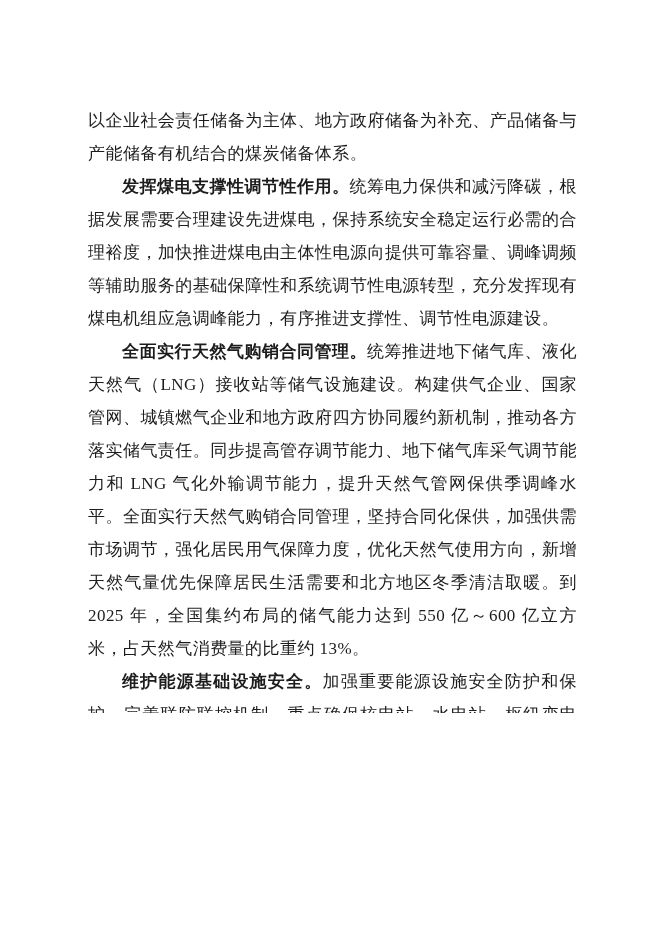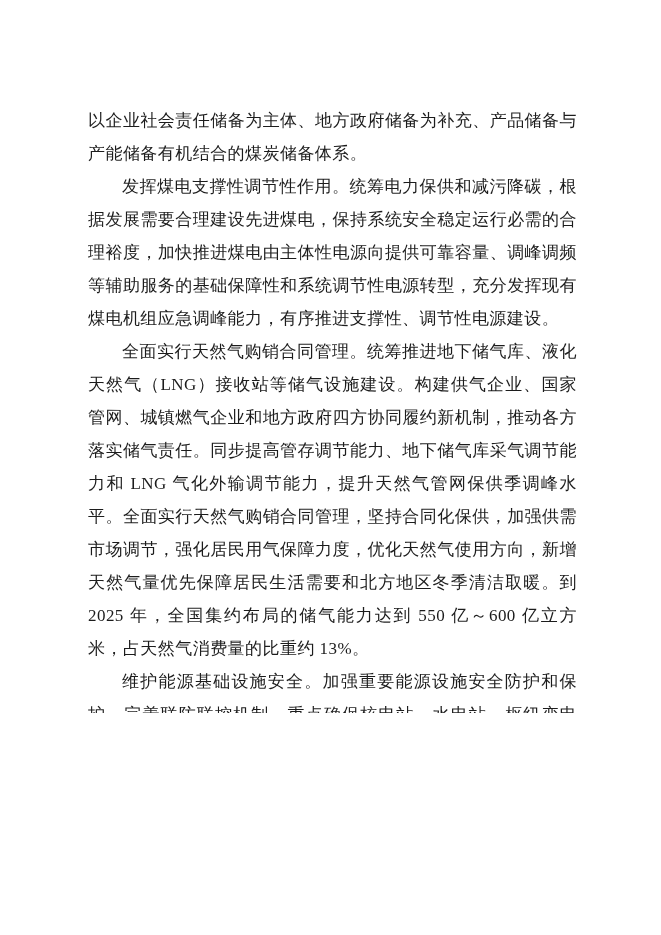--- a/index.html
+++ b/index.html
@@ -28,21 +28,21 @@
     letter-spacing: 0.45px;
   }
   .para {
     margin: 0;
     padding: 0;
   }
   .para.indent {
     text-indent: 2em;
   }
   .lead {
-    font-weight: 400;
+    font-weight: 700;
   }
   .footer {
     position: absolute;
     top: 836px;
     left: 0;
     width: 661px;
     text-align: center;
     font-size: 16px;
     letter-spacing: 1px;
     color: #1c1c1c;

